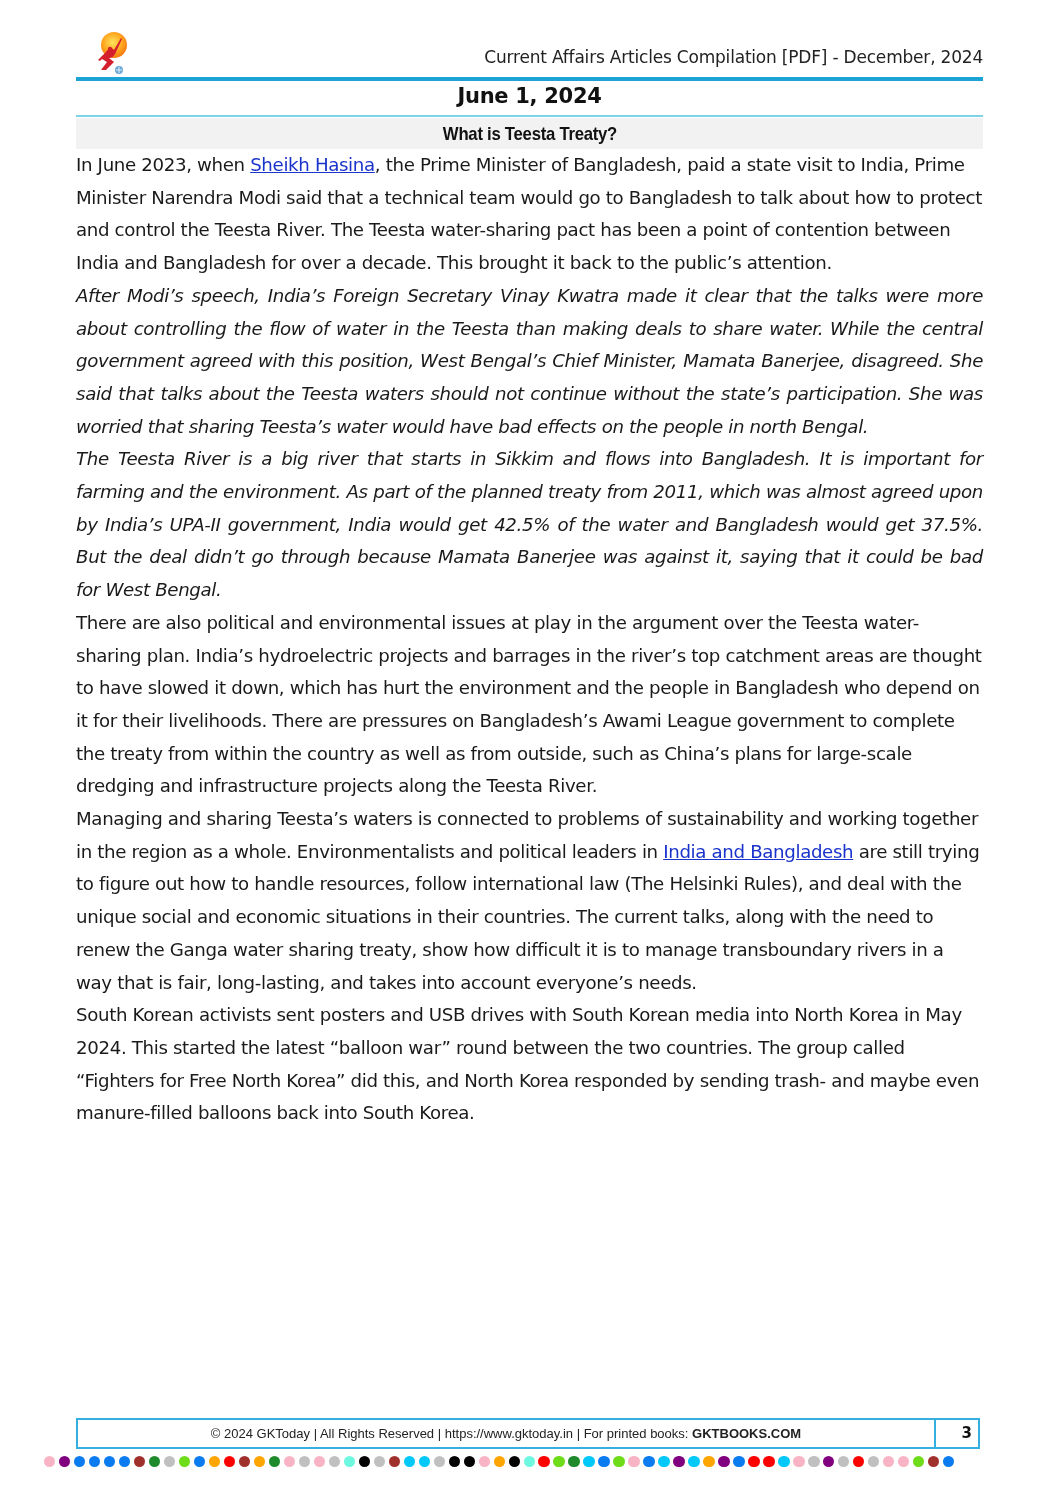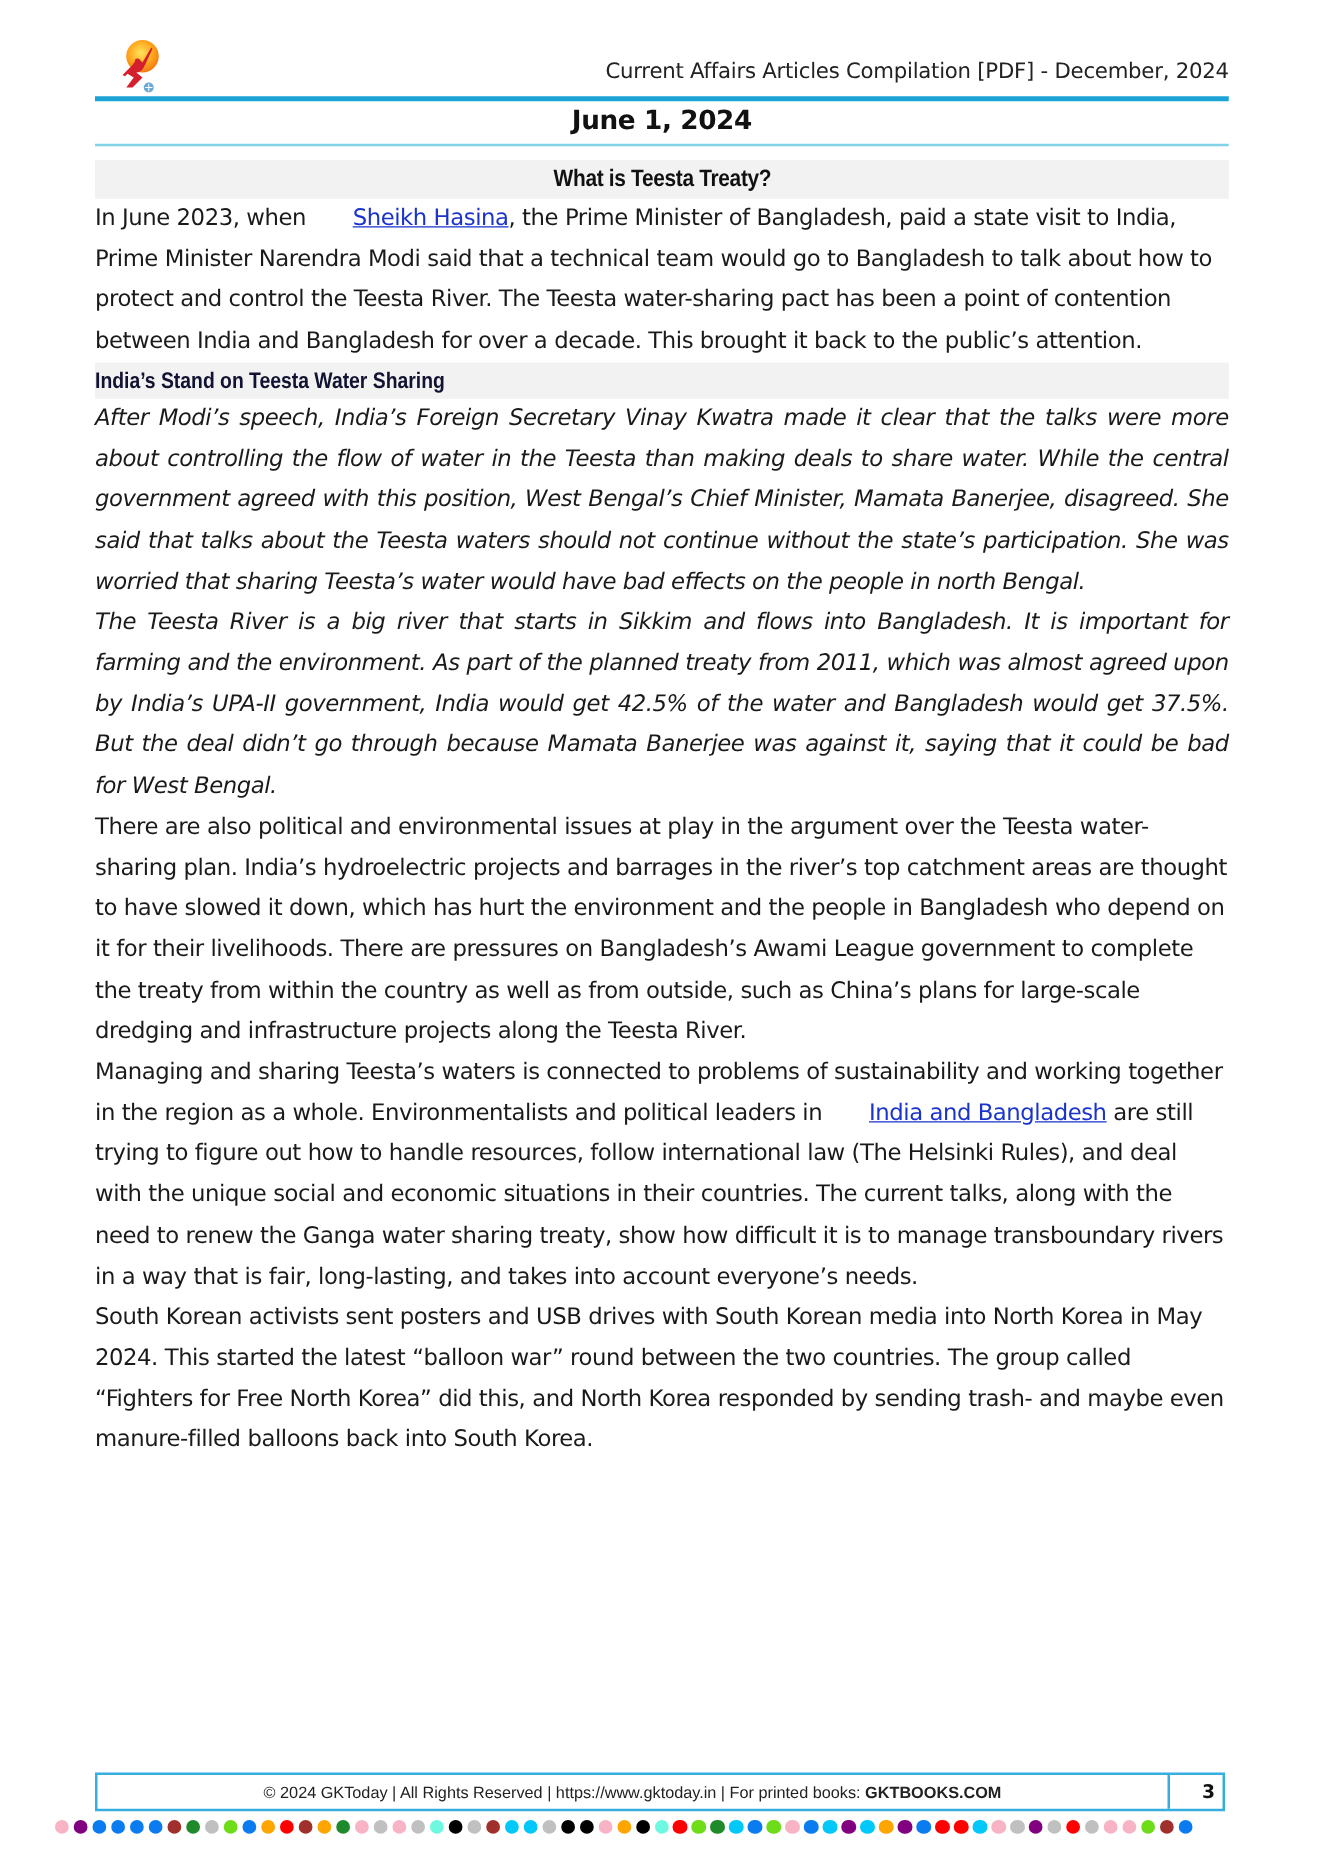--- a/index.html
+++ b/index.html
@@ -4,28 +4,28 @@
 <style>
   html, body { margin: 0; padding: 0; background: #ffffff; }
   body { width: 1058px; height: 1497px; position: relative; overflow: hidden; font-family: "DejaVu Sans", sans-serif; color: #1a1a1a; }
   .page { position: absolute; left: 76px; top: 0; width: 907px; }
   .header { position: absolute; top: 28px; left: 0; width: 907px; height: 50px; }
   .logo { position: absolute; left: 16px; top: 2px; width: 40px; height: 48px; }
   .header-title { position: absolute; right: 0; top: 19px; font-family: "DejaVu Sans", sans-serif; font-size: 17px; color: #222; letter-spacing: -0.2px; }
   .header-rule { position: absolute; left: 0; top: 77px; width: 907px; height: 4px; background: #1ba3d6; }
   .date-heading { position: absolute; top: 84px; left: 0; width: 907px; text-align: center; font-family: "DejaVu Sans", sans-serif; font-weight: bold; font-size: 21px; color: #111; letter-spacing: -0.3px; }
   .date-rule { position: absolute; left: 0; top: 115px; width: 907px; height: 2px; background: #7fd3e6; }
-  .content { position: absolute; top: 128px; left: 0; width: 907px; }
+  .content { position: absolute; top: 118px; left: 0; width: 907px; }
   .title-bar { background: #f2f2f2; height: 31px; line-height: 31px; text-align: center; font-family: "Liberation Sans", sans-serif; font-weight: bold; font-size: 19px; color: #111; letter-spacing: -0.3px; transform-origin: center; }
   .title-bar span { display: inline-block; transform: scaleX(0.88); }
   .sub-bar { background: #f2f2f2; height: 29px; line-height: 29px; font-family: "Liberation Sans", sans-serif; font-weight: bold; font-size: 18px; color: #121232; }
   .sub-bar span { display: inline-block; transform: scaleX(0.86); transform-origin: left center; white-space: nowrap; }
   .para { font-family: "DejaVu Sans", sans-serif; font-size: 18.2px; line-height: 32.7px; color: #1a1a1a; margin: 0; letter-spacing: -0.35px; }
   .para.justify { text-align: justify; font-style: italic; }
-  .para a { color: #1a33cc; text-decoration: underline; margin-left: 32px; }
+  .para a { color: #1a33cc; text-decoration: underline; }
   .footer { position: absolute; left: 76px; top: 1418px; width: 904px; height: 31px; border: 2px solid #35aee0; box-sizing: border-box; display: flex; }
   .footer-text { flex: 1; text-align: center; line-height: 27px; font-family: "Liberation Sans", sans-serif; font-size: 13px; color: #222; border-radius: 10px; }
   .footer-text b { font-weight: bold; }
   .footer-page { width: 44px; border-left: 2px solid #35aee0; text-align: right; padding-right: 6px; line-height: 27px; font-family: "DejaVu Sans", sans-serif; font-weight: bold; font-size: 15px; color: #111; box-sizing: border-box; }
   .dots { position: absolute; left: 44px; top: 1456px; display: flex; gap: 3.7px; }
   .dot { width: 11.3px; height: 11.3px; border-radius: 50%; }
 </style>
 </head>
 <body>
 
@@ -49,21 +49,20 @@
   </div>
   <div class="header-rule"></div>
   <div class="date-heading">June 1, 2024</div>
   <div class="date-rule"></div>
 
   <div class="content">
     <section>
       <div class="title-bar"><span>What is Teesta Treaty?</span></div>
       <p class="para"><span>In June 2023, when </span><a href="#">Sheikh Hasina</a><span>, the Prime Minister of Bangladesh, paid a state visit to India, Prime Minister Narendra Modi said that a technical team would go to Bangladesh to talk about how to protect and control the Teesta River. The Teesta water-sharing pact has been a point of contention between India and Bangladesh for over a decade. This brought it back to the public’s attention.</span></p>
 
-      <div class="sub-bar"><span>India’s Stand on Teesta Water Sharing</span></div>
       <p class="para justify">After Modi’s speech, India’s Foreign Secretary Vinay Kwatra made it clear that the talks were more about controlling the flow of water in the Teesta than making deals to share water. While the central government agreed with this position, West Bengal’s Chief Minister, Mamata Banerjee, disagreed. She said that talks about the Teesta waters should not continue without the state’s participation. She was worried that sharing Teesta’s water would have bad effects on the people in north Bengal.</p>
 
       <p class="para justify">The Teesta River is a big river that starts in Sikkim and flows into Bangladesh. It is important for farming and the environment. As part of the planned treaty from 2011, which was almost agreed upon by India’s UPA-II government, India would get 42.5% of the water and Bangladesh would get 37.5%. But the deal didn’t go through because Mamata Banerjee was against it, saying that it could be bad for West Bengal.</p>
 
       <p class="para">There are also political and environmental issues at play in the argument over the Teesta water-sharing plan. India’s hydroelectric projects and barrages in the river’s top catchment areas are thought to have slowed it down, which has hurt the environment and the people in Bangladesh who depend on it for their livelihoods. There are pressures on Bangladesh’s Awami League government to complete the treaty from within the country as well as from outside, such as China’s plans for large-scale dredging and infrastructure projects along the Teesta River.</p>
 
       <p class="para"><span>Managing and sharing Teesta’s waters is connected to problems of sustainability and working together in the region as a whole. Environmentalists and political leaders in </span><a href="#">India and Bangladesh</a><span> are still trying to figure out how to handle resources, follow international law (The Helsinki Rules), and deal with the unique social and economic situations in their countries. The current talks, along with the need to renew the Ganga water sharing treaty, show how difficult it is to manage transboundary rivers in a way that is fair, long-lasting, and takes into account everyone’s needs.</span></p>
     </section>
 
     <section>

